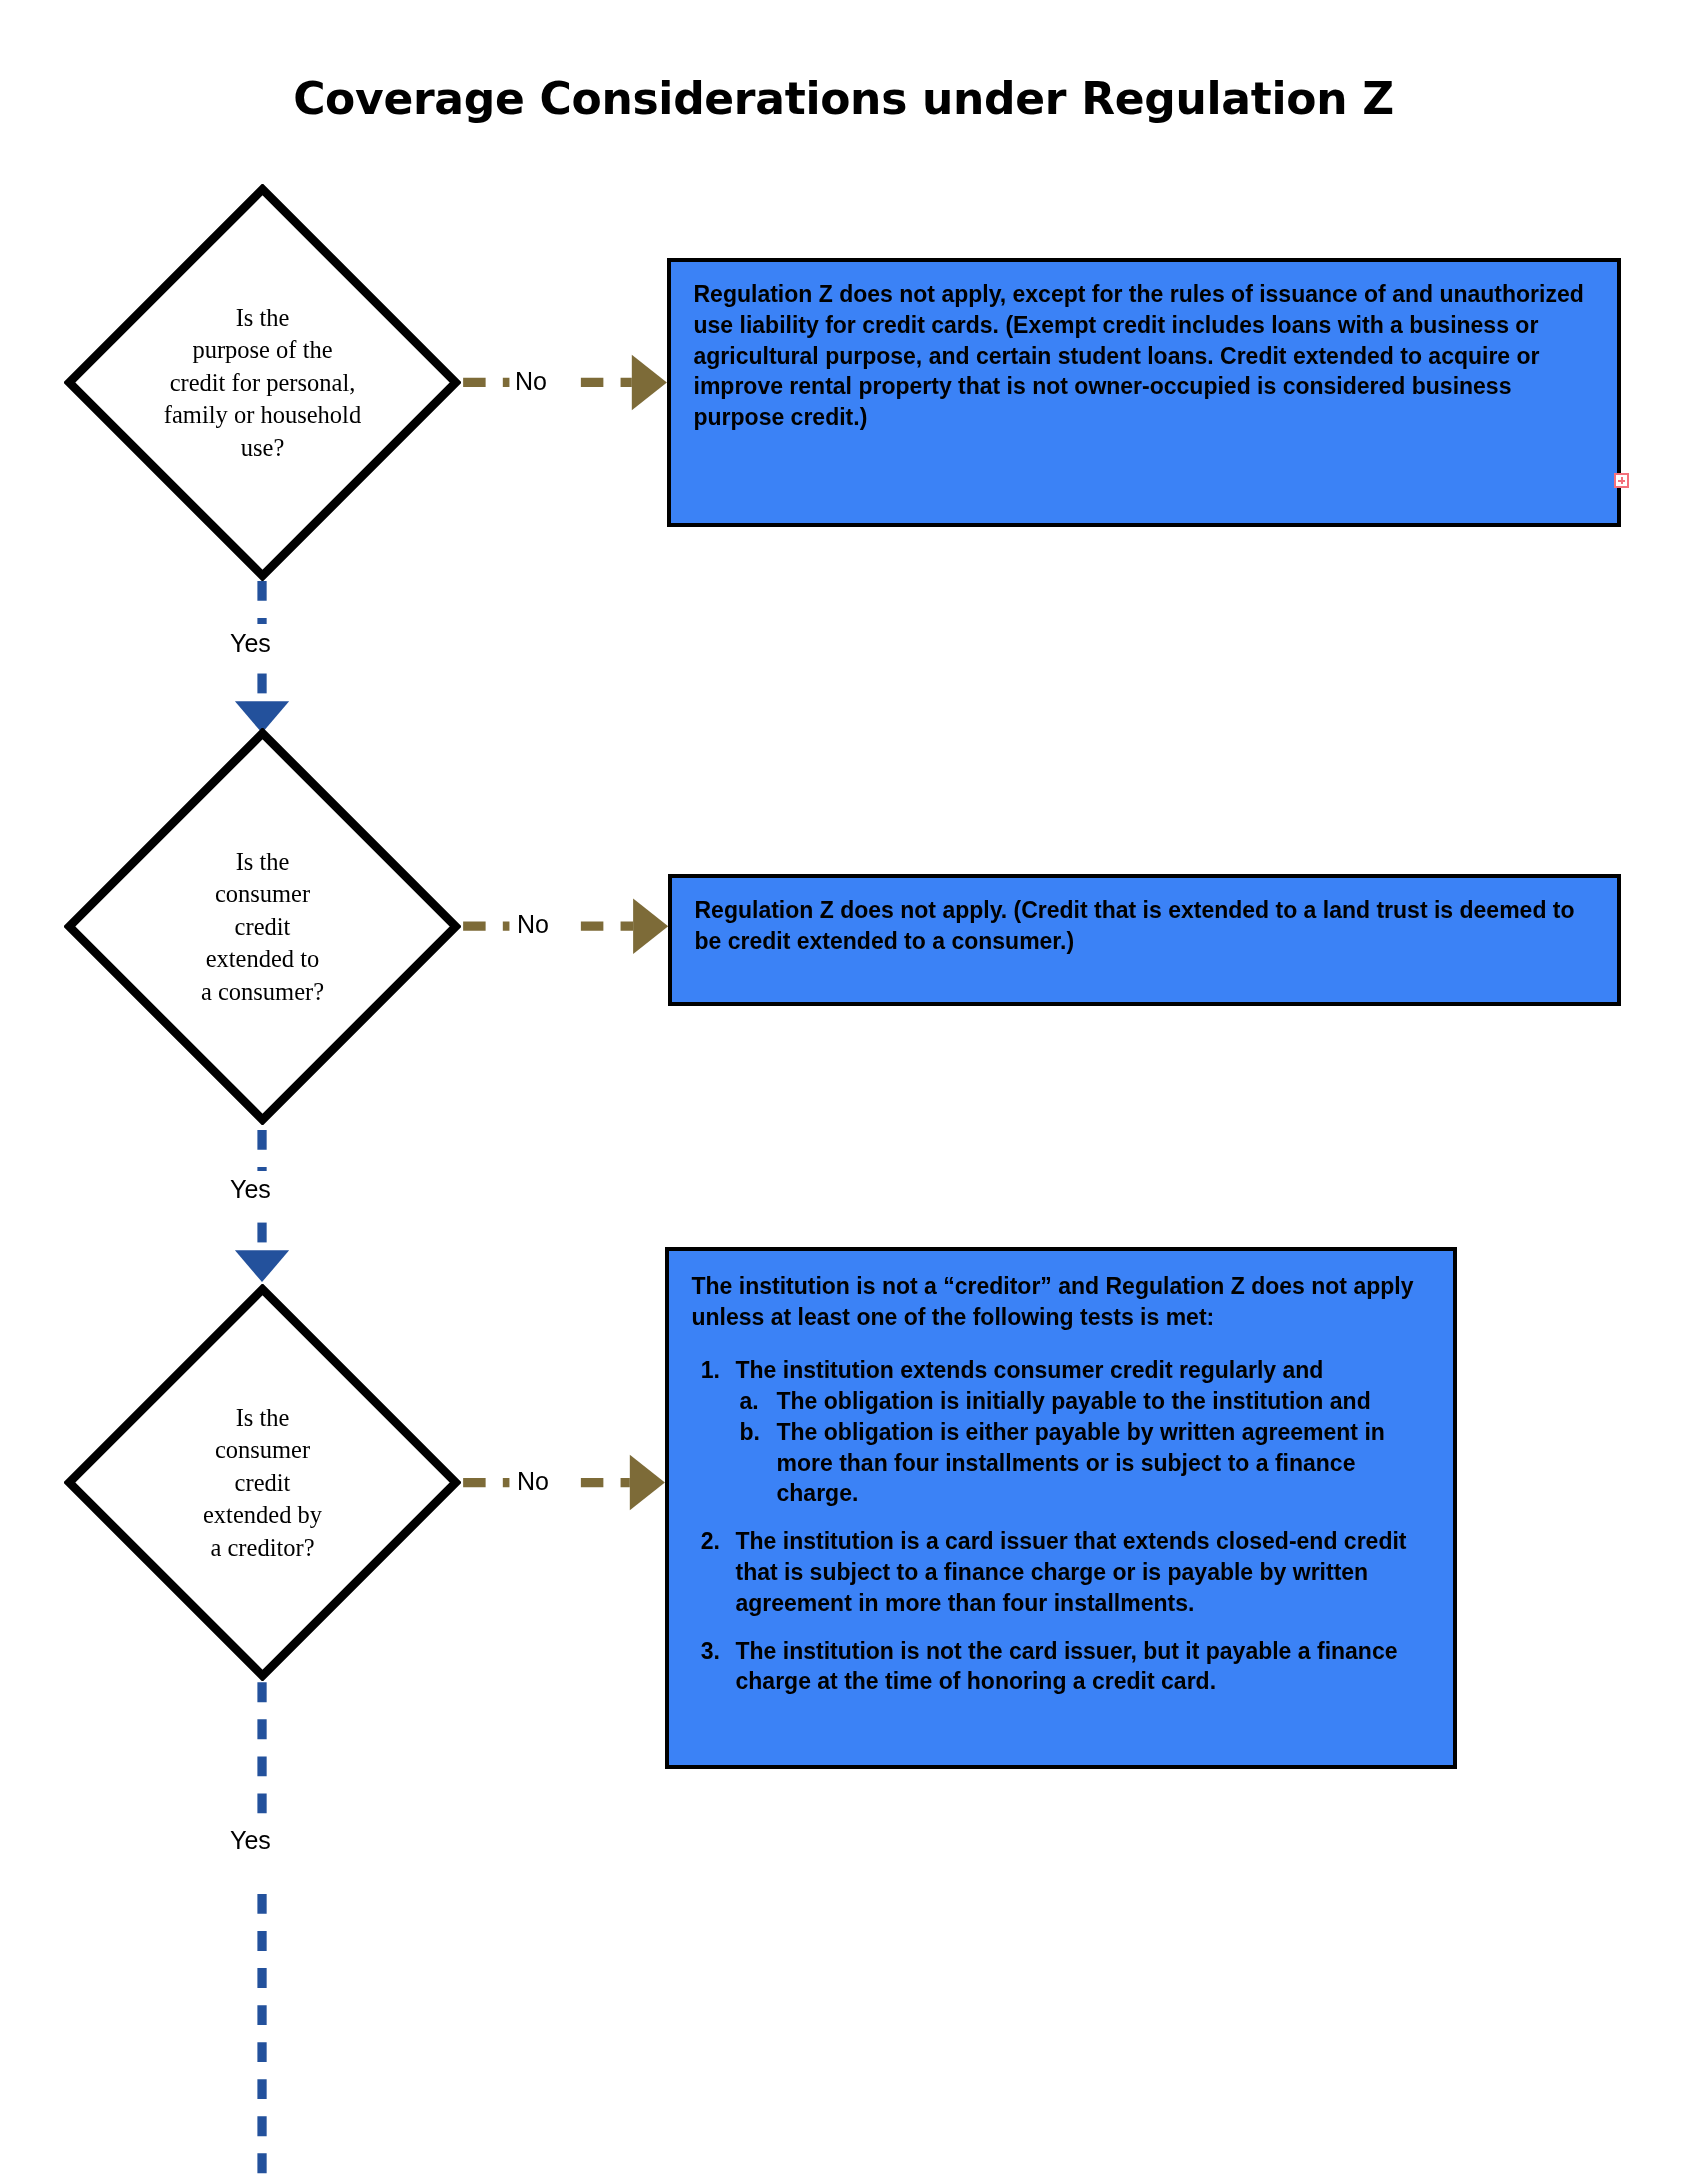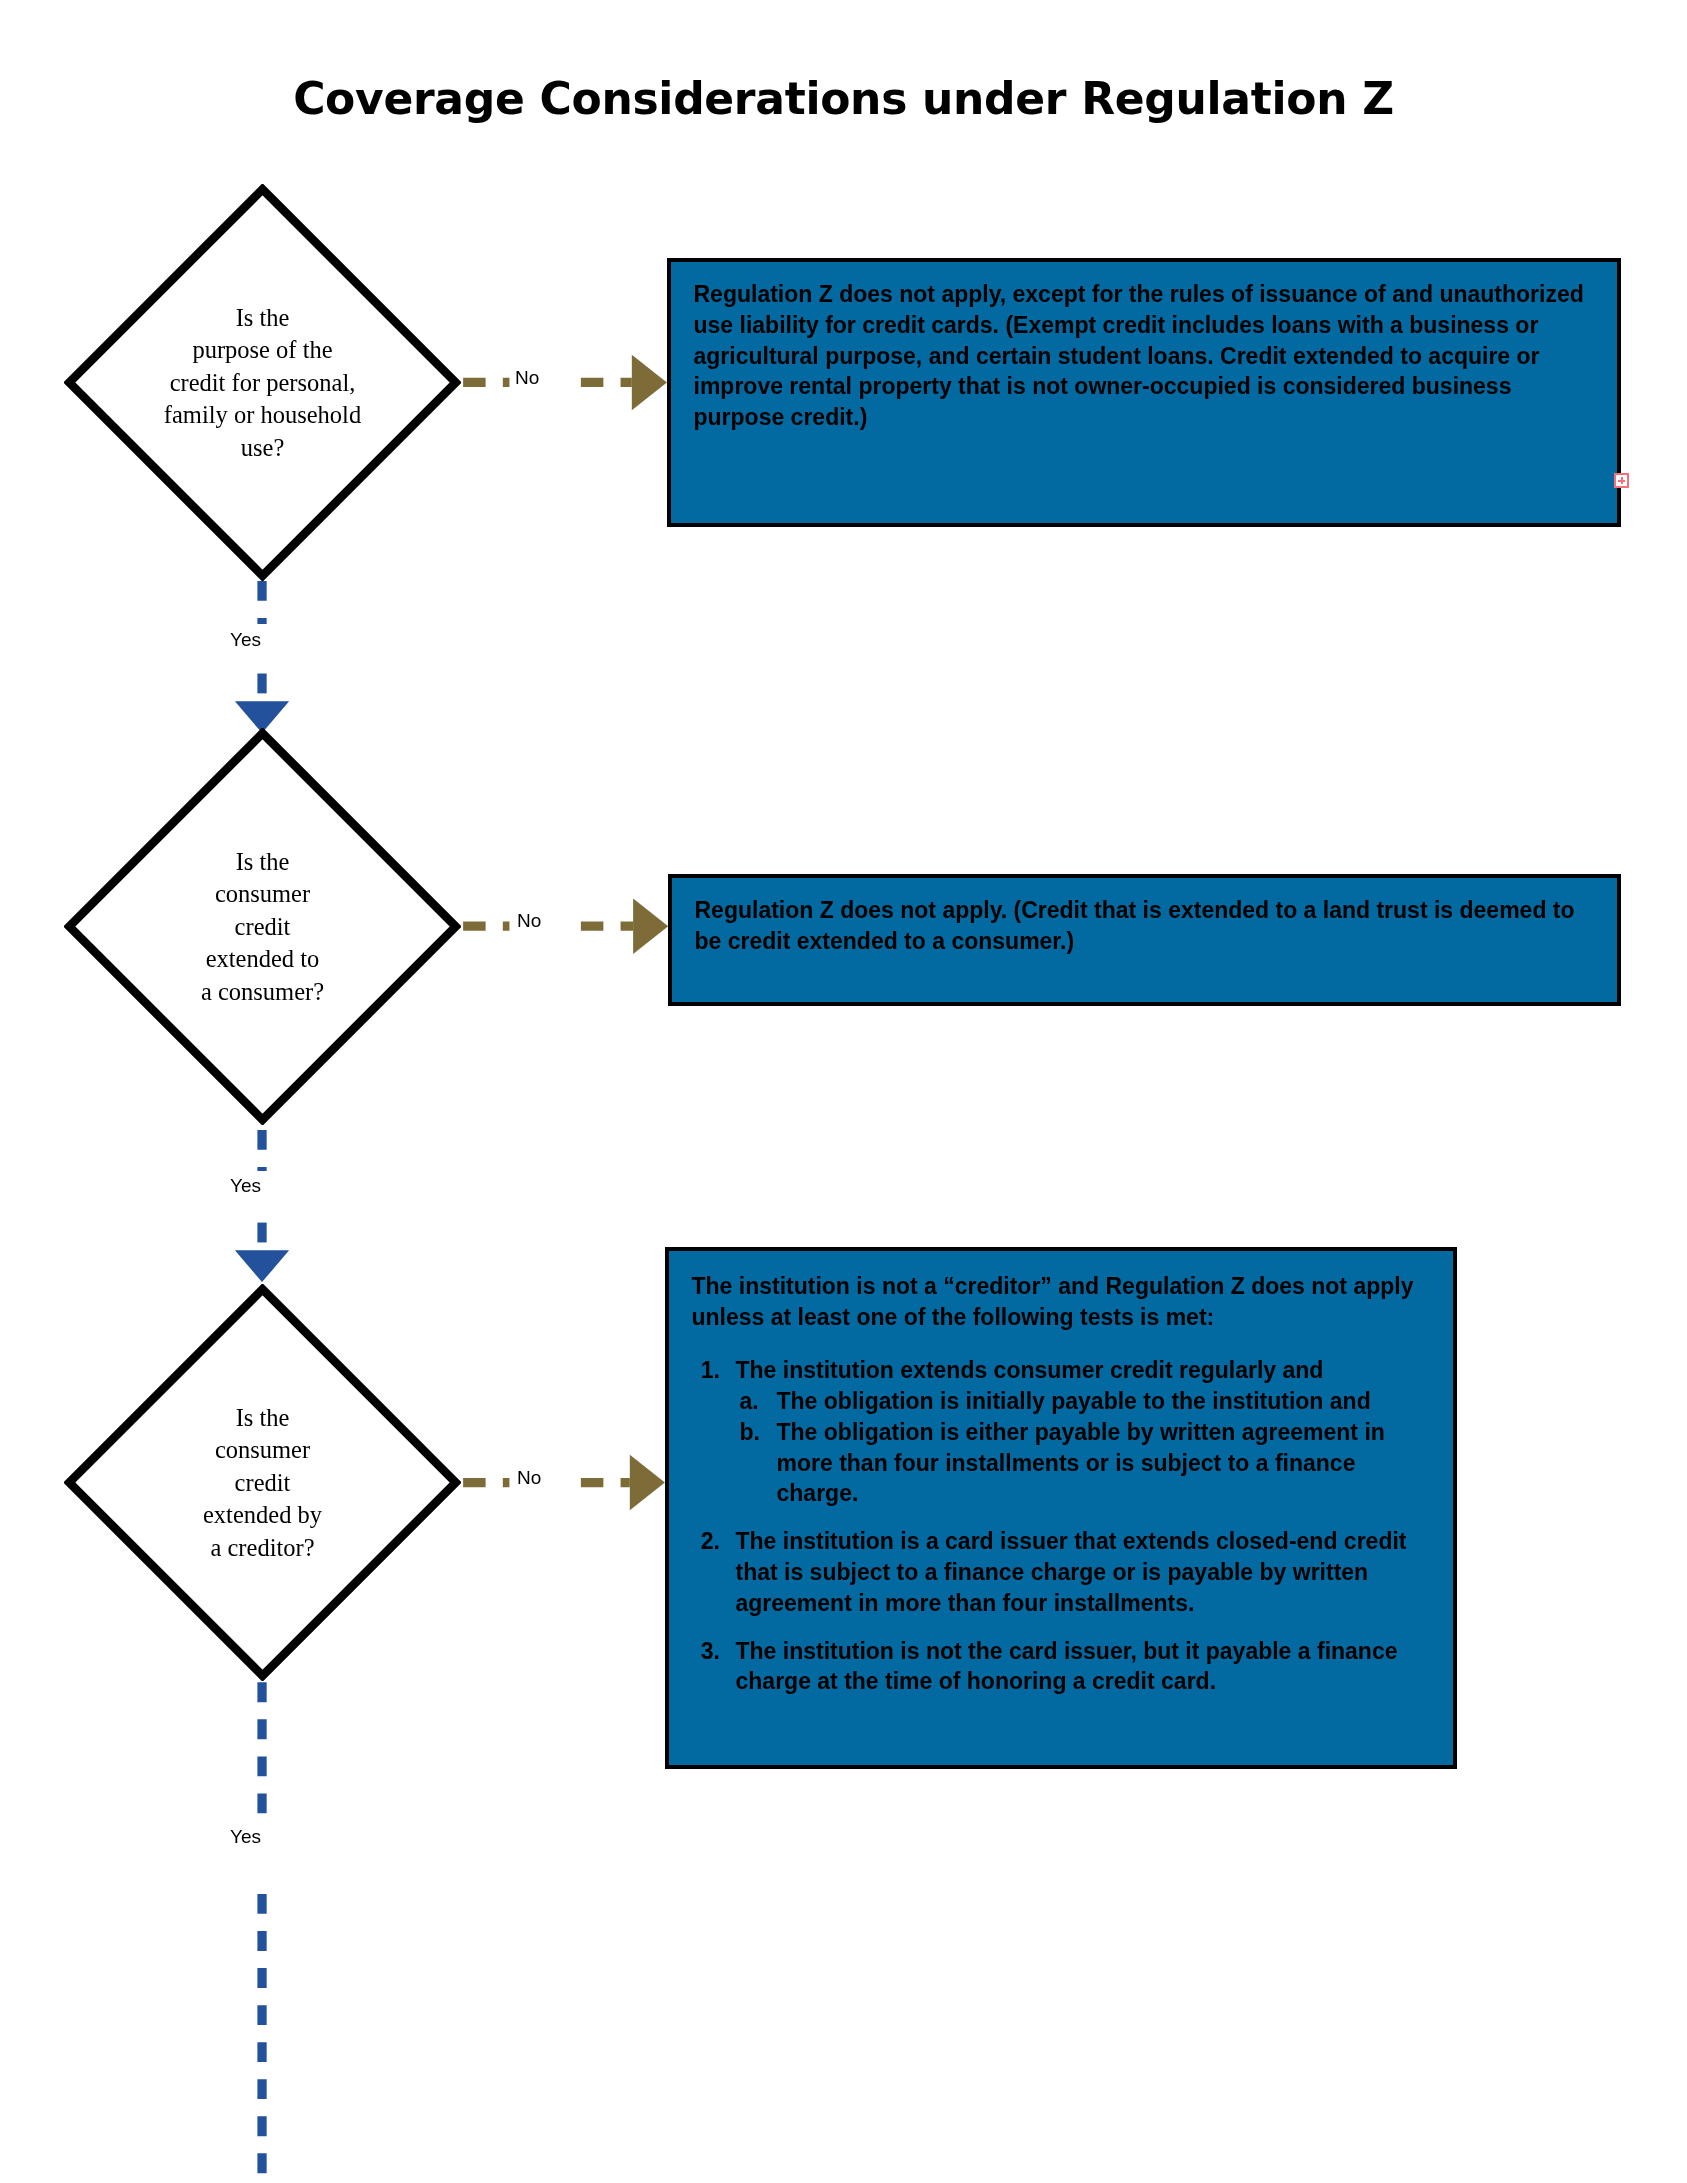--- a/index.html
+++ b/index.html
@@ -62,21 +62,21 @@
     color: #000000;
     font-family: Liberation Serif, serif;
     white-space: pre-line;
   }
 
   
   .resultbox {
     position: absolute;
     box-sizing: border-box;
     border: 4.6px solid #000000;
-    background: #0369a1;
+    background: #3b82f6;
     padding: 17px 20px 17px 22.5px;
     color: #000000;
   }
   .resultbox p {
     margin: 0;
     font-size: 23px;
     line-height: 1.34;
     font-weight: bold;
     font-family: "Liberation Sans", sans-serif;
   }
@@ -116,21 +116,21 @@
     position: absolute;
     left: 4px;
     top: 0;
     width: 29px;
     text-align: left;
   }
 
   
   .edge-label {
     position: absolute;
-    font-size: 19px;
+    font-size: 25px;
     color: #000000;
     font-family: "Liberation Sans", sans-serif;
     white-space: nowrap;
   }
 
   
   .edit-handle {
     position: absolute;
     width: 14.6px;
     height: 14.6px;

